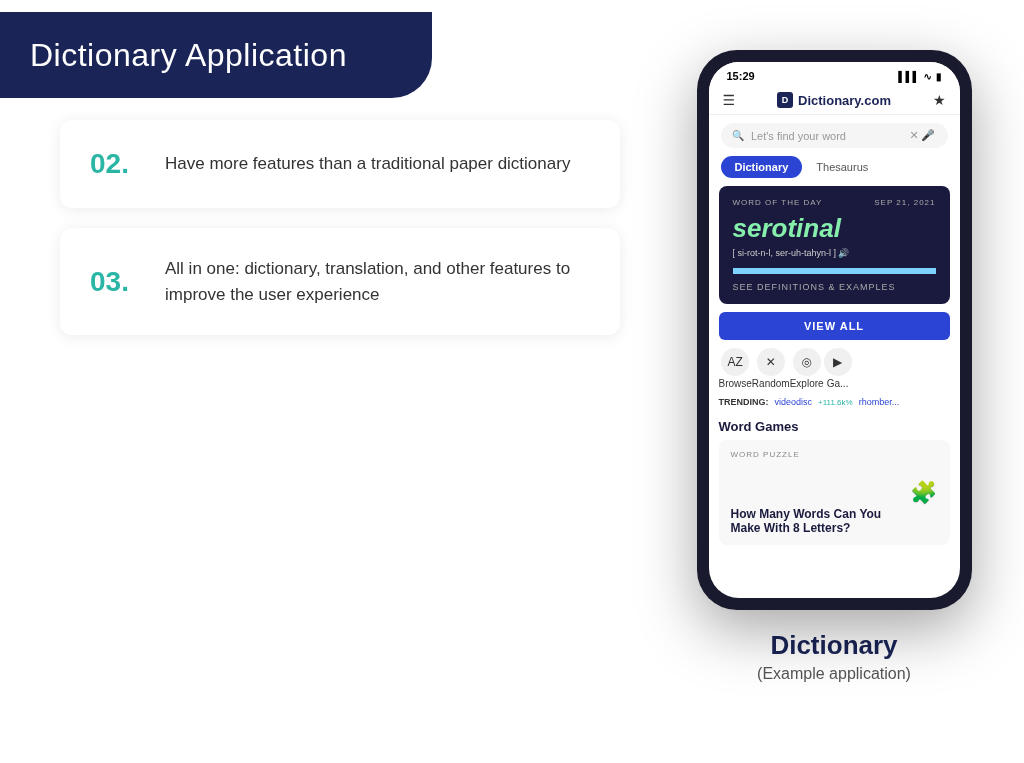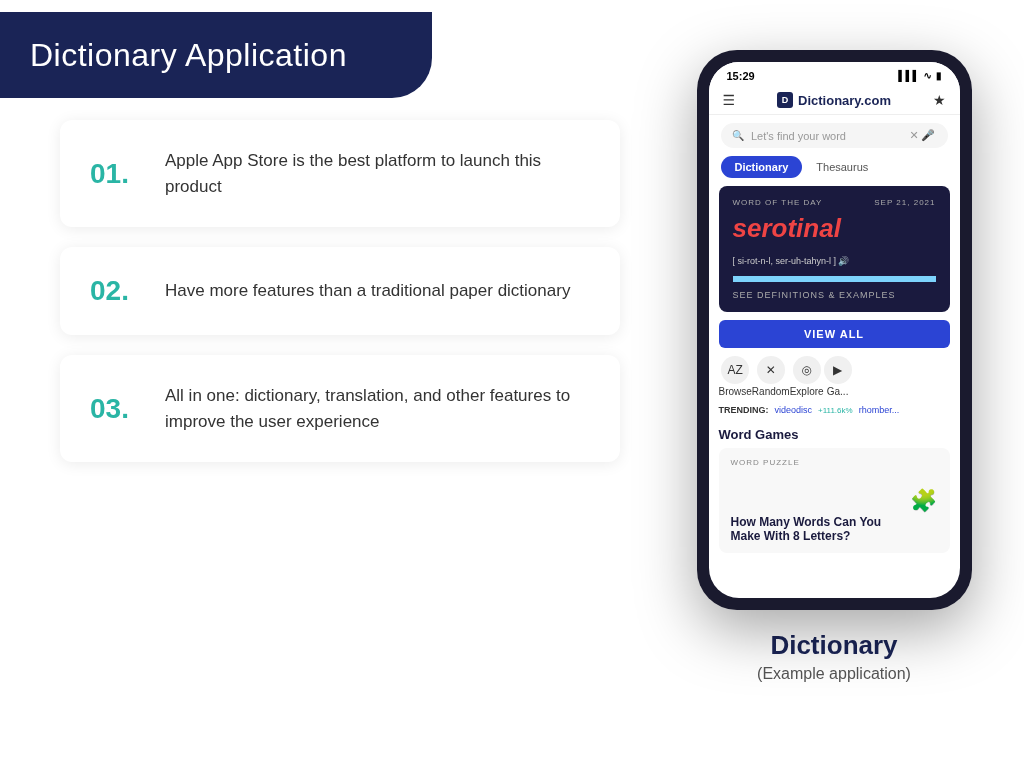--- a/index.html
+++ b/index.html
@@ -90,21 +90,21 @@
       display: flex;
       flex-direction: column;
     }
 
     
     .status-bar {
       background: #ffffff;
       padding: 8px 18px 4px;
       display: flex;
       justify-content: space-between;
-      align-items: flex-start;
+      align-items: flex-end;
       font-size: 11px;
       font-weight: 600;
       color: #000;
     }
     .status-icons {
       display: flex;
       gap: 4px;
       align-items: center;
       font-size: 10px;
     }
@@ -201,22 +201,22 @@
       display: flex;
       justify-content: space-between;
     }
     .wotd-date {
       font-size: 8px;
       color: #aaa;
     }
     .wotd-word {
       font-size: 26px;
       font-weight: 700;
-      color: #ef4444;
-      margin: 6px 0 12px;
+      color: #86efac;
+      margin: 6px 0 4px;
       font-style: italic;
     }
     .wotd-pronunciation {
       font-size: 9px;
       color: #cccccc;
       margin-bottom: 10px;
     }
     .wotd-see-defs {
       font-size: 9px;
       text-transform: uppercase;
@@ -341,24 +341,20 @@
   </style>
 </head>
 <body>
 
 <div class="header-banner">
   <span class="header-title">Dictionary Application</span>
 </div>
 
 <div class="left-panel">
 
-  <div class="feature-card">
-    <span class="feature-number">01.</span>
-    <span class="feature-text">Apple App Store is the best platform to launch this product</span>
-  </div>
 
   <div class="feature-card">
     <span class="feature-number">02.</span>
     <span class="feature-text">Have more features than a traditional paper dictionary</span>
   </div>
 
   <div class="feature-card">
     <span class="feature-number">03.</span>
     <span class="feature-text">All in one: dictionary, translation, and other features to improve the user experience</span>
   </div>

